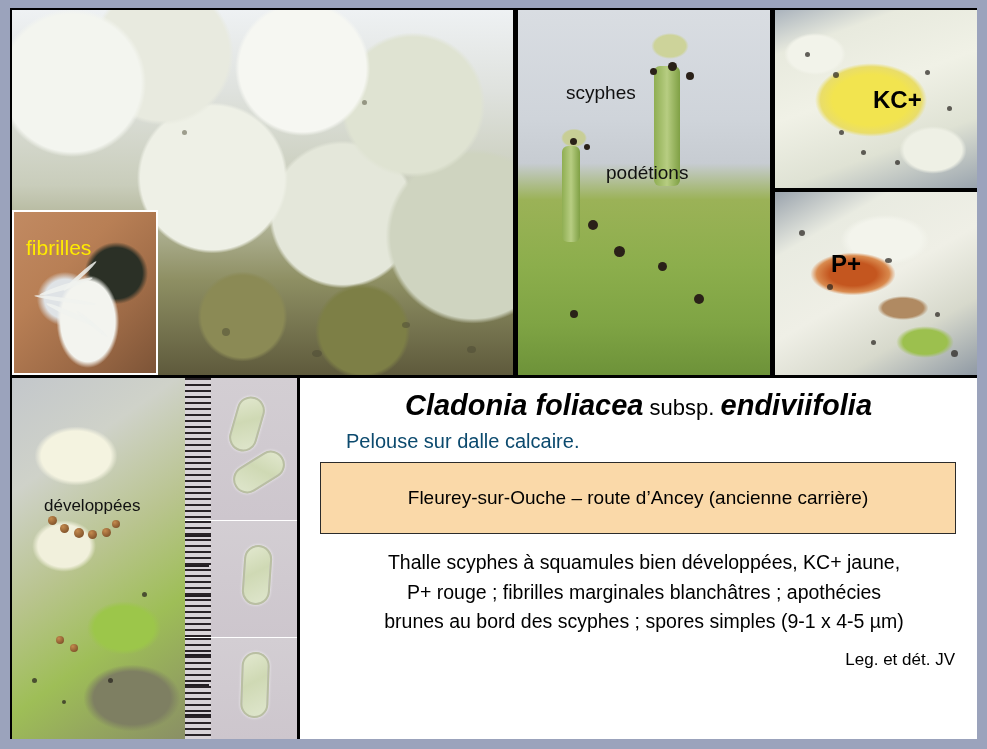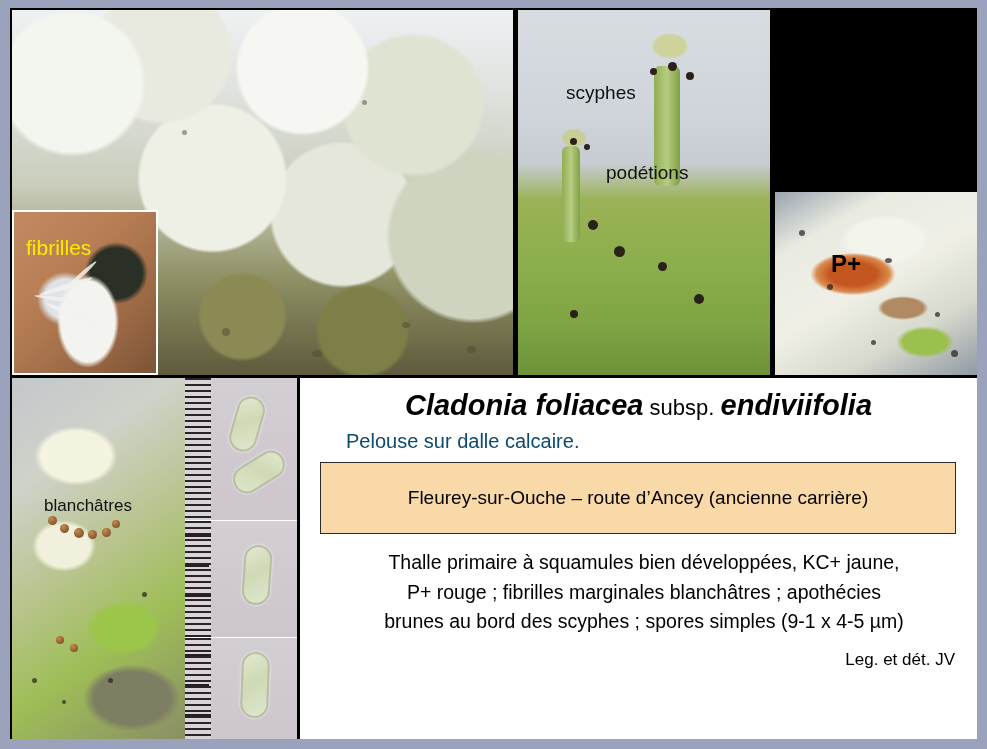--- a/index.html
+++ b/index.html
@@ -157,20 +157,30 @@
 
   <div class="photo" id="fibrilles">
     <div class="hair" style="left:24px;top:72px;width:56px;height:5px;transform:rotate(-18deg);"></div>
     <div class="hair" style="left:20px;top:86px;width:62px;height:4px;transform:rotate(8deg);"></div>
     <div class="hair" style="left:30px;top:100px;width:54px;height:5px;transform:rotate(24deg);"></div>
     <div class="hair" style="left:44px;top:62px;width:44px;height:4px;transform:rotate(-42deg);"></div>
     <div class="hair" style="left:58px;top:110px;width:40px;height:4px;transform:rotate(40deg);"></div>
     <span class="cap yellow" style="left:12px;top:24px;font-size:21px;">fibrilles</span>
   </div>
 
+  <div class="photo" id="kc">
+    <div class="speckle" style="left:30px;top:42px;width:5px;height:5px;"></div>
+    <div class="speckle" style="left:58px;top:62px;width:6px;height:6px;"></div>
+    <div class="speckle" style="left:64px;top:120px;width:5px;height:5px;"></div>
+    <div class="speckle" style="left:86px;top:140px;width:5px;height:5px;"></div>
+    <div class="speckle" style="left:150px;top:60px;width:5px;height:5px;"></div>
+    <div class="speckle" style="left:172px;top:96px;width:5px;height:5px;"></div>
+    <div class="speckle" style="left:120px;top:150px;width:5px;height:5px;"></div>
+    <span class="cap bold" style="left:98px;top:76px;font-size:24px;">KC+</span>
+  </div>
 
   <div class="photo" id="p">
     <div class="speckle" style="left:24px;top:38px;width:6px;height:6px;"></div>
     <div class="speckle" style="left:110px;top:66px;width:7px;height:5px;"></div>
     <div class="speckle" style="left:52px;top:92px;width:6px;height:6px;"></div>
     <div class="speckle" style="left:96px;top:148px;width:5px;height:5px;"></div>
     <div class="speckle" style="left:160px;top:120px;width:5px;height:5px;"></div>
     <div class="speckle" style="left:176px;top:158px;width:7px;height:7px;"></div>
     <span class="cap bold" style="left:56px;top:58px;font-size:24px;">P+</span>
   </div>
@@ -181,21 +191,21 @@
     <div class="apo-dot" style="left:62px;top:150px;width:10px;height:10px;"></div>
     <div class="apo-dot" style="left:76px;top:152px;width:9px;height:9px;"></div>
     <div class="apo-dot" style="left:90px;top:150px;width:9px;height:9px;"></div>
     <div class="apo-dot" style="left:100px;top:142px;width:8px;height:8px;"></div>
     <div class="apo-dot" style="left:44px;top:258px;width:8px;height:8px;"></div>
     <div class="apo-dot" style="left:58px;top:266px;width:8px;height:8px;"></div>
     <div class="speckle" style="left:20px;top:300px;width:5px;height:5px;"></div>
     <div class="speckle" style="left:50px;top:322px;width:4px;height:4px;"></div>
     <div class="speckle" style="left:96px;top:300px;width:5px;height:5px;"></div>
     <div class="speckle" style="left:130px;top:214px;width:5px;height:5px;"></div>
-    <span class="cap black" style="left:32px;top:118px;font-size:17px;">blanchâtres</span>
+    <span class="cap black" style="left:32px;top:118px;font-size:17px;">développées</span>
   </div>
 
   <div class="photo" id="spores">
     <div class="spore-cell" style="top:0;height:142px;">
       <div class="ruler">
         <div class="major" style="top:18px;width:26px;"></div>
         <div class="major" style="top:48px;width:26px;"></div>
         <div class="major" style="top:78px;width:24px;"></div>
         <div class="major" style="top:108px;width:24px;"></div>
       </div>
@@ -226,21 +236,21 @@
       <span class="sp">Cladonia foliacea</span><span class="subsp">&nbsp;</span><span class="subsp">subsp.</span><span class="subsp">&nbsp;</span><span class="ssp">endiviifolia</span>
     </div>
 
     <div id="habitat">Pelouse sur dalle calcaire.</div>
 
     <div id="locality">
       <div>Fleurey-sur-Ouche – route d’Ancey (ancienne carrière)</div>
     </div>
 
     <div id="descr">
-      <div>Thalle primaire à squamules bien développées, KC+ jaune,</div>
+      <div>Thalle scyphes à squamules bien développées, KC+ jaune,</div>
       <div>P+ rouge ; fibrilles marginales blanchâtres ; apothécies</div>
       <div>brunes au bord des scyphes ; spores simples (9-1 x 4-5 µm)</div>
     </div>
 
     <div id="leg">Leg. et dét. JV</div>
 
   </div>
 </div>
 
 </body></html>

